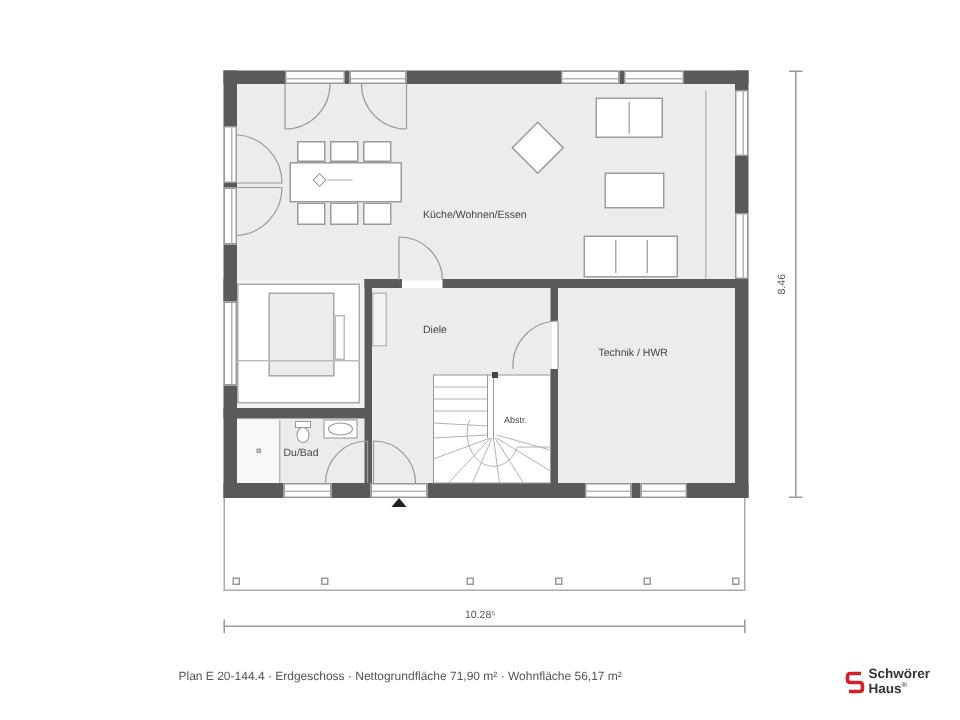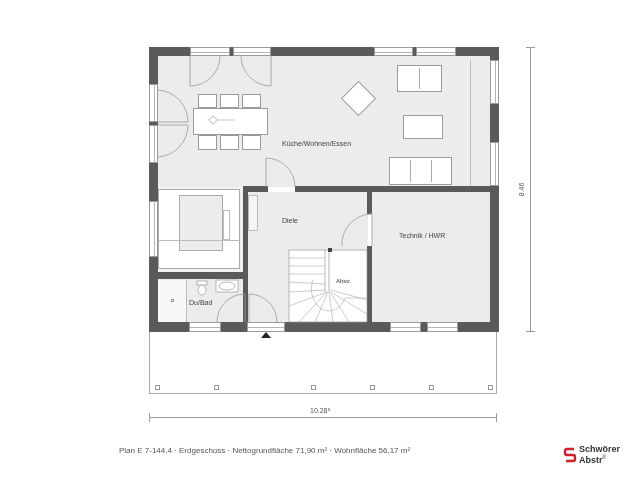--- a/index.html
+++ b/index.html
@@ -165,23 +165,23 @@
   <div class="dim-line" style="left:149px;top:413px;width:1px;height:9px;"></div>
   <div class="dim-line" style="left:496px;top:413px;width:1px;height:9px;"></div>
   <div class="dim-text" style="left:310px;top:407px;">10.28⁵</div>
 
   <div class="dim-line" style="left:530px;top:47px;width:1px;height:285px;"></div>
   <div class="dim-line" style="left:526px;top:47px;width:9px;height:1px;"></div>
   <div class="dim-line" style="left:526px;top:331px;width:9px;height:1px;"></div>
   <div class="dim-text" style="left:515px;top:186px;transform:rotate(-90deg);transform-origin:center;">8.46</div>
 </div>
 
-<div class="footer-text" style="left:119px;top:446px;">Plan E 7-144.4 · Erdgeschoss · Nettogrundfläche 71,90 m² · Wohnfläche 56,17 m²</div>
+<div class="footer-text" style="left:119px;top:446px;">Plan E 20-144.4 · Erdgeschoss · Nettogrundfläche 71,90 m² · Wohnfläche 56,17 m²</div>
 
 <div class="abs" style="left:564px;top:444px;width:76px;height:24px;">
   <svg style="left:0;top:3px;" width="12" height="15">
     <path d="M10,2 L3,2 Q1,2 1,4 L1,6 Q1,8 3,8 L9,8 Q11,8 11,10 L11,12 Q11,14 9,14 L2,14" fill="none" stroke="#d0202a" stroke-width="2.4"></path>
   </svg>
   <div class="abs" style="left:15px;top:0;font-size:9px;font-weight:bold;color:#333;">Schwörer</div>
   <div class="abs" style="left:15px;top:10px;font-size:9px;font-weight:bold;color:#333;">
-    <span>Abstr</span><sup style="font-size:5px;font-weight:normal;">®</sup>
+    <span>Haus</span><sup style="font-size:5px;font-weight:normal;">®</sup>
   </div>
 </div>
 
 </body></html>

